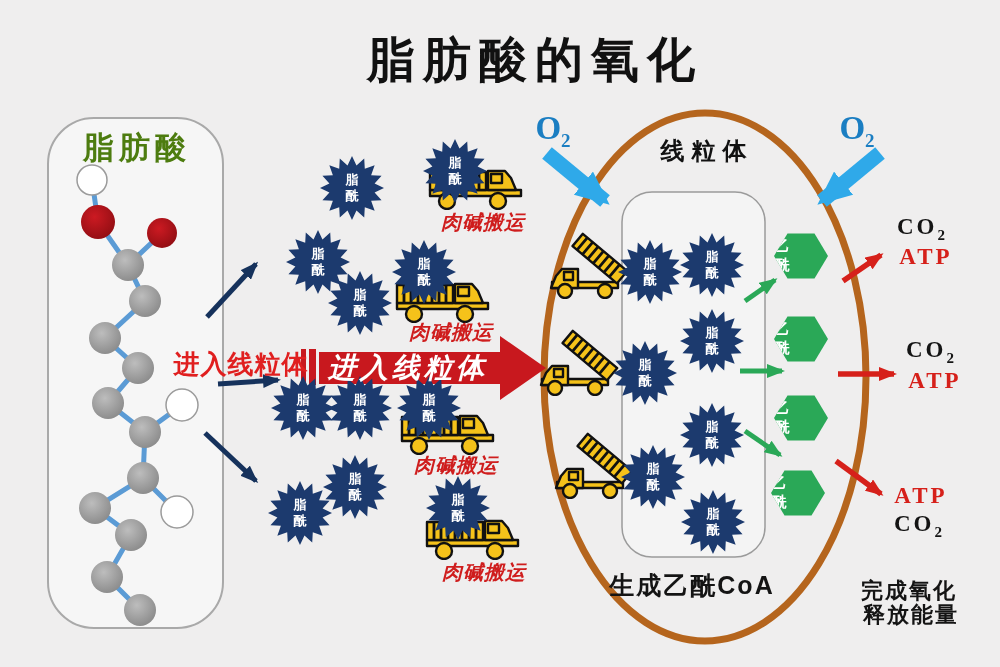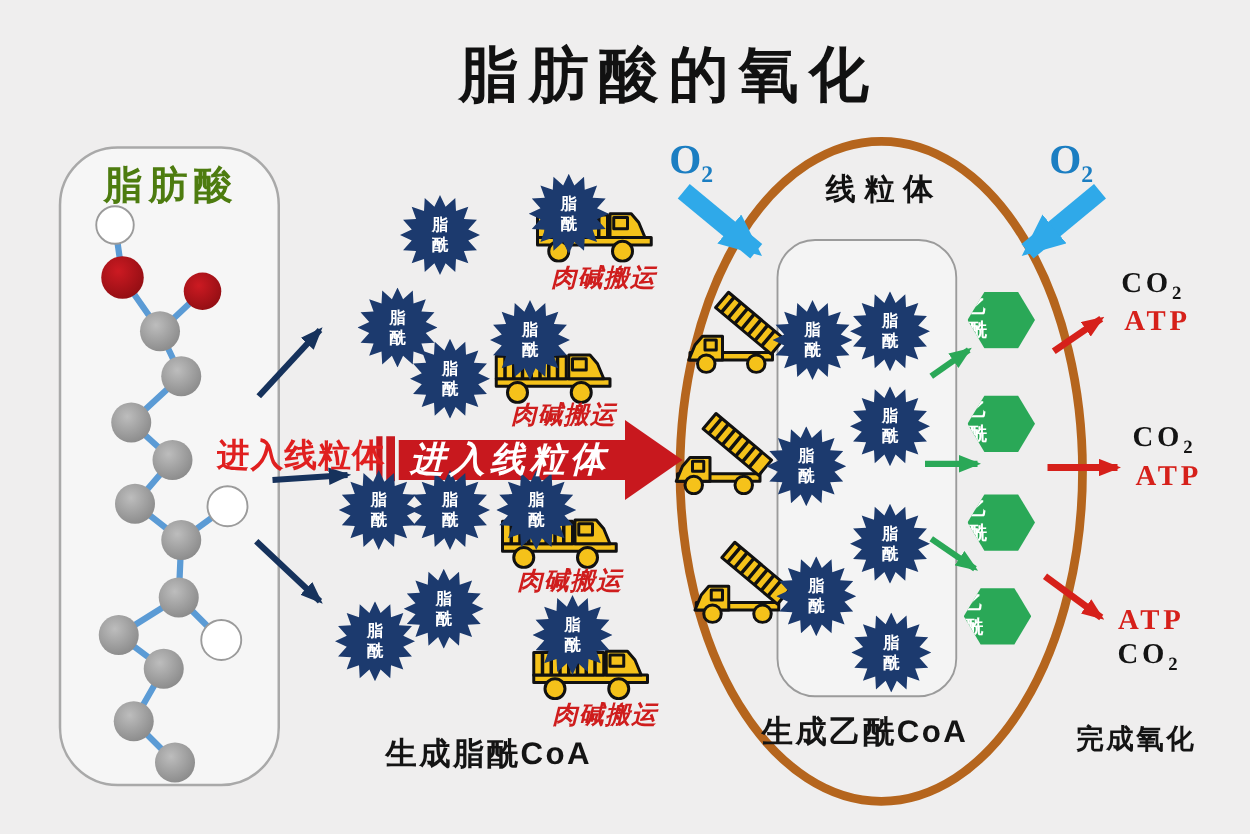--- a/index.html
+++ b/index.html
@@ -282,17 +282,17 @@
 
   <div class="chem black" style="left:921px;top:229px"><span>CO</span><sub>2</sub></div>
   <div class="chem red" style="left:926px;top:257px">ATP</div>
 
   <div class="chem black" style="left:930px;top:352px"><span>CO</span><sub>2</sub></div>
   <div class="chem red" style="left:935px;top:381px">ATP</div>
 
   <div class="chem red" style="left:921px;top:496px">ATP</div>
   <div class="chem black" style="left:918px;top:526px"><span>CO</span><sub>2</sub></div>
 
-  <div class="abs caption" style="left:391px;top:603px">生成脂酰CoA</div>
   <div class="abs caption-sm" style="left:909px;top:591px">完成氧化</div>
   <div class="abs caption" style="left:692px;top:585px">生成乙酰CoA</div>
+  <div class="abs caption-sm" style="left:911px;top:615px">释放能量</div>
 
 </div>
 
 </body></html>

